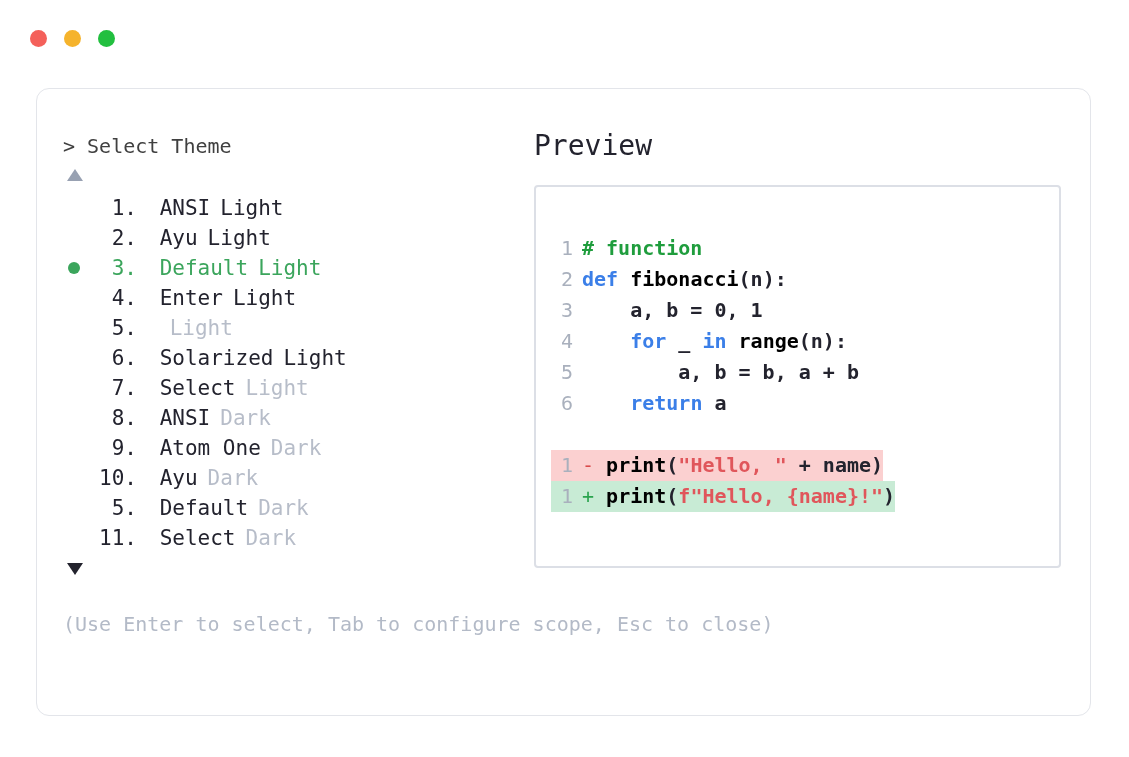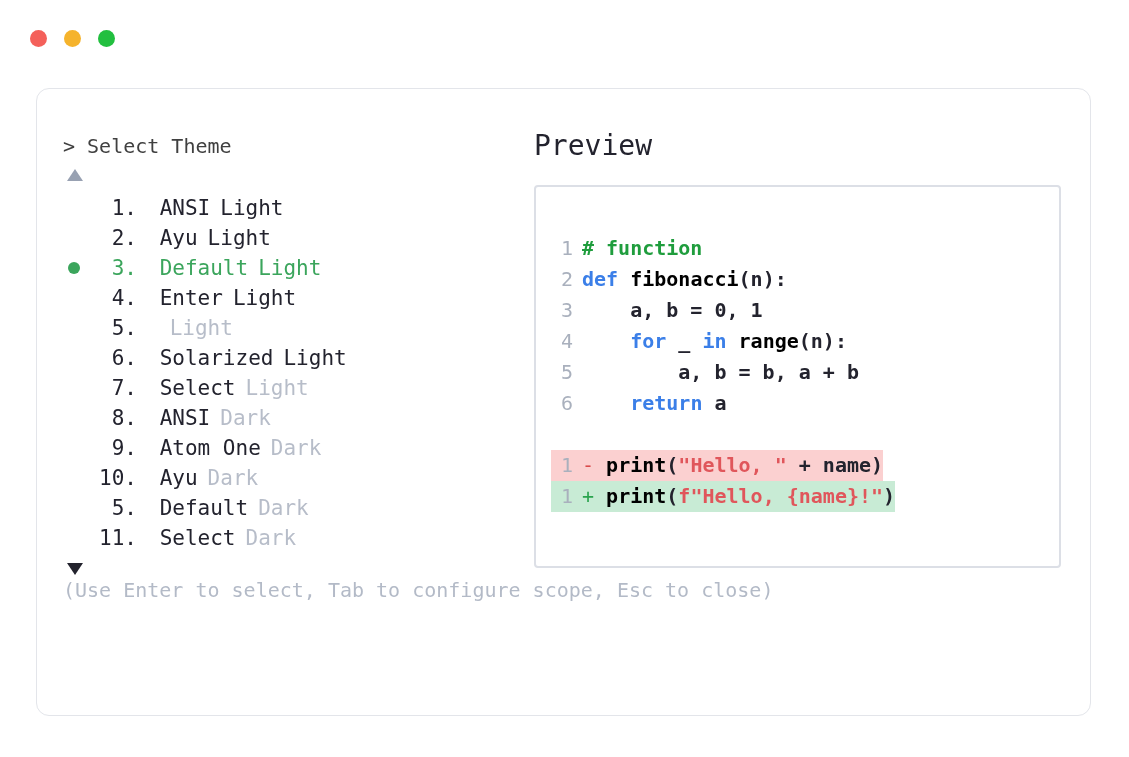--- a/index.html
+++ b/index.html
@@ -136,20 +136,21 @@
   }
   .theme-row.selected .row-index,
   .theme-row.selected .row-dot,
   .theme-row.selected .row-name,
   .theme-row.selected .row-variant {
     color: #3ba55c;
   }
   .row-variant.strong { color: #23232e; }
 
   .hint {
+    margin-top: 34px;
     font-size: 20px;
     line-height: 30px;
     color: #b3bac7;
     white-space: pre;
   }
 
   
   .right {
     position: absolute;
     left: 497px;

